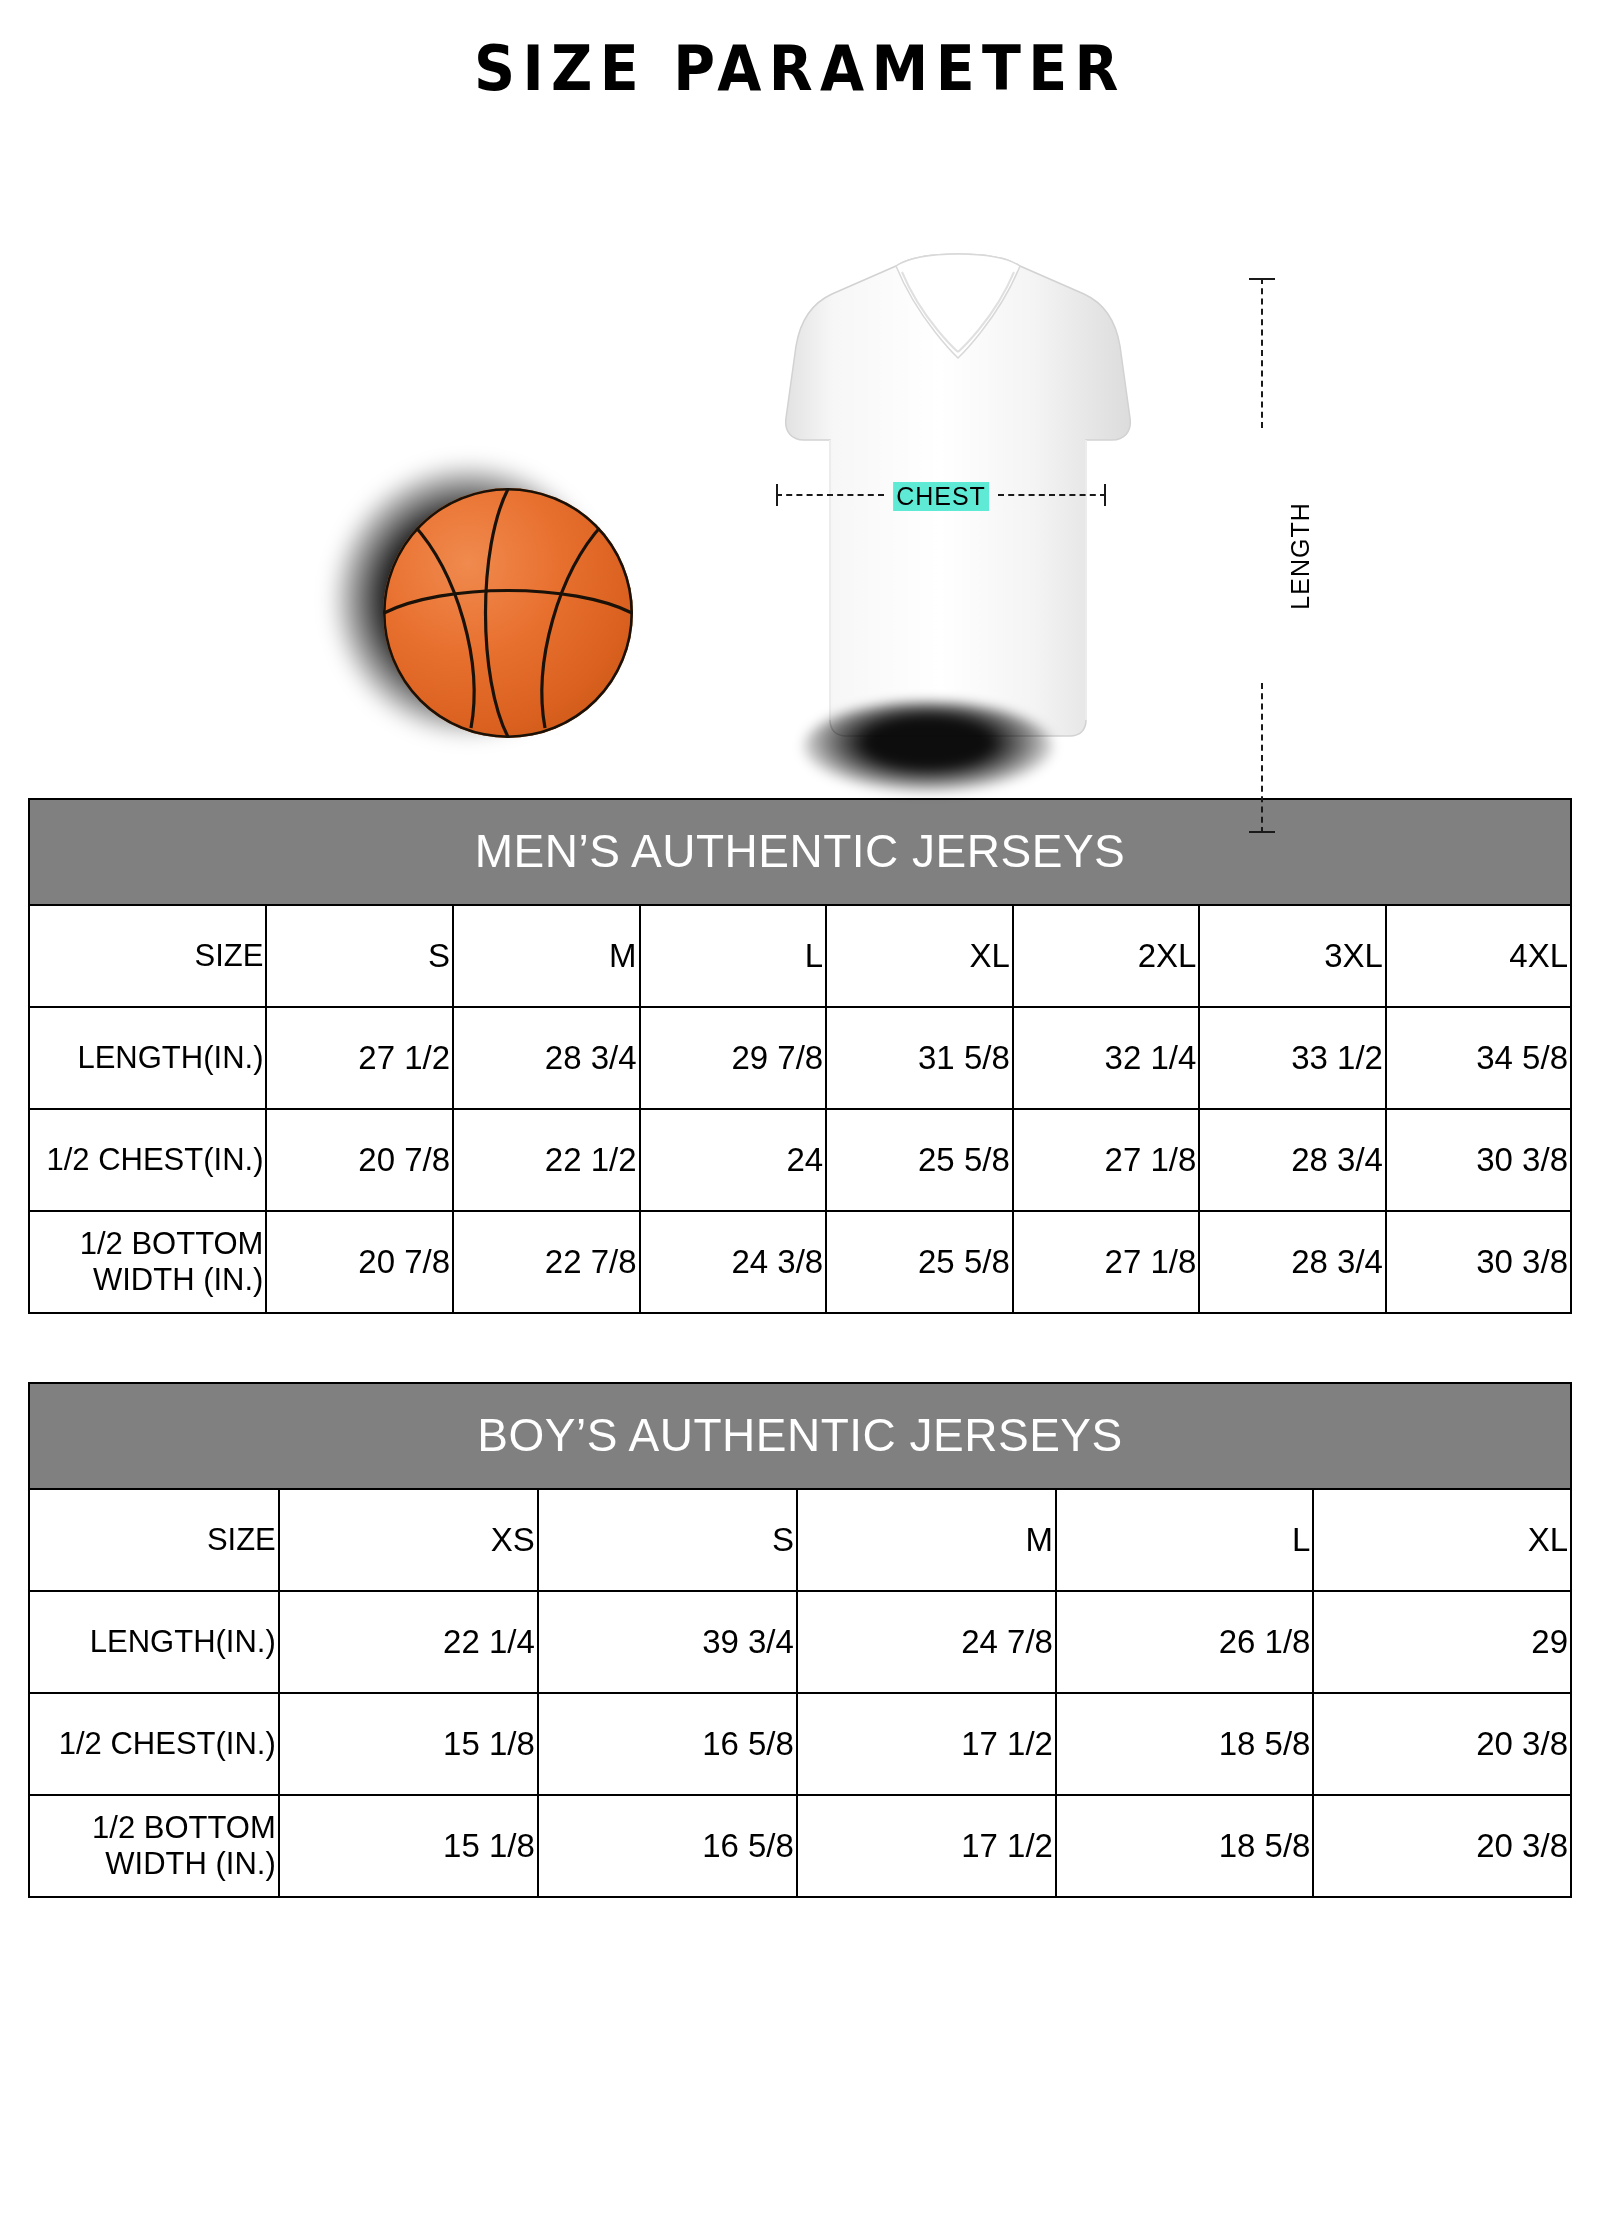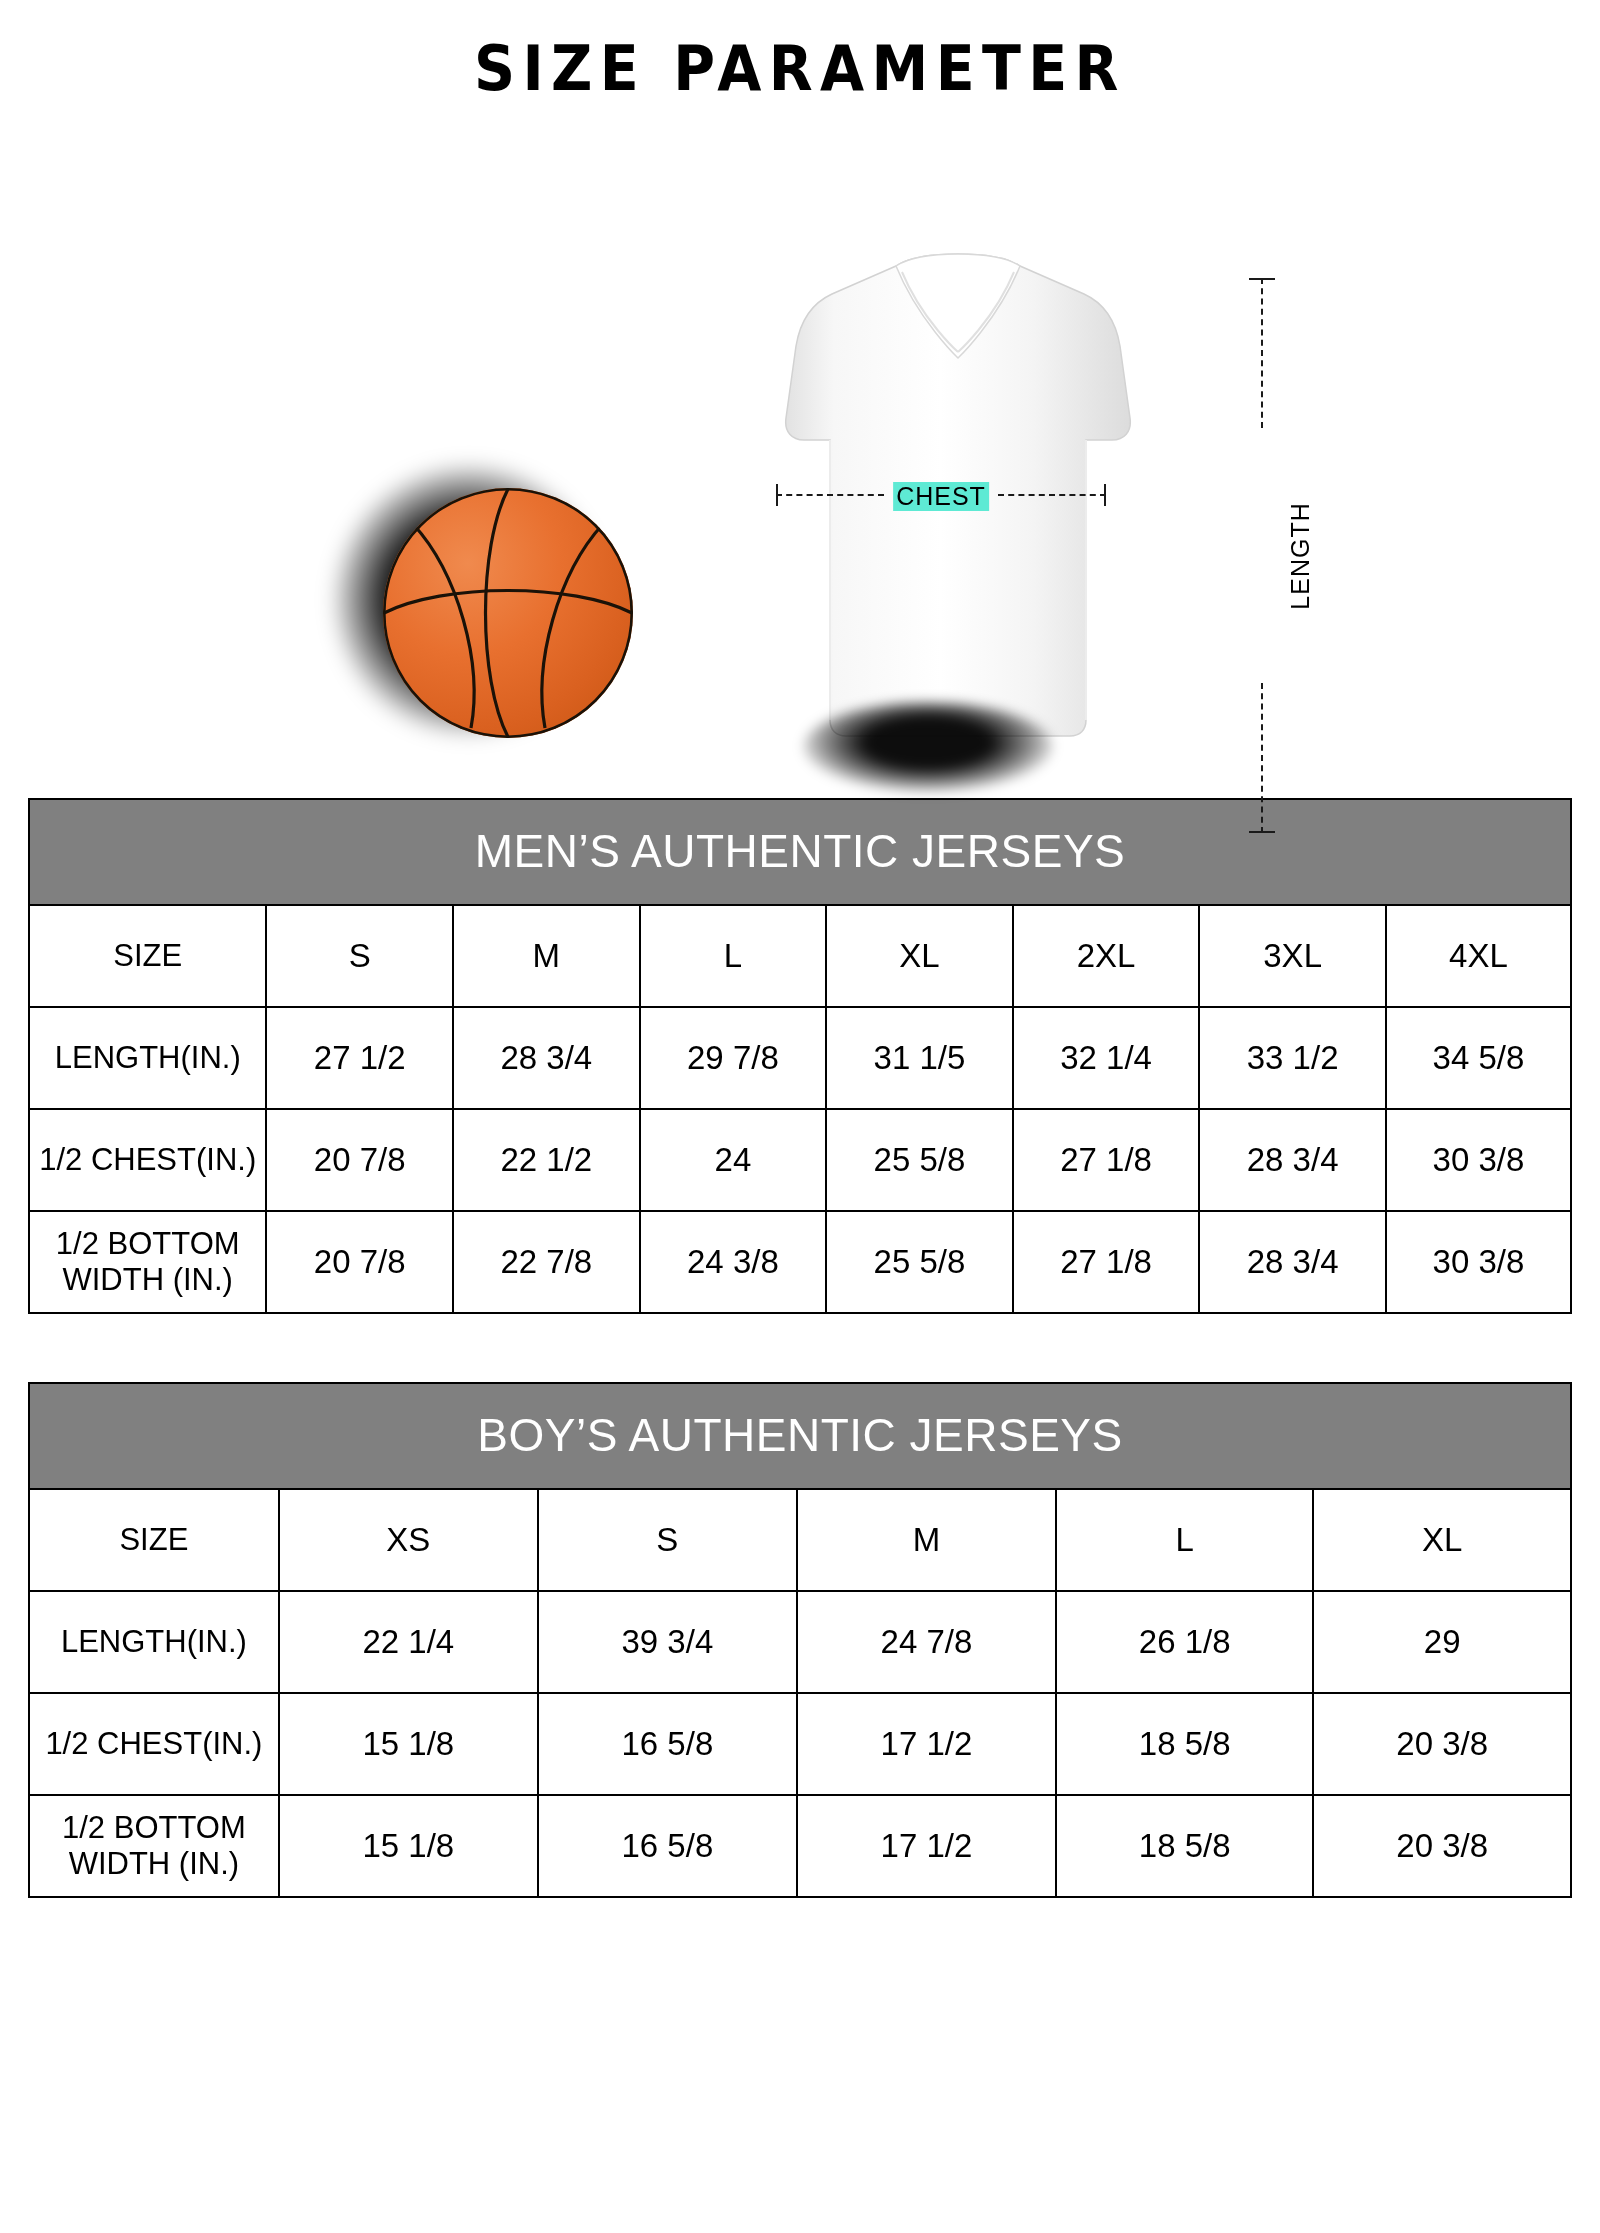--- a/index.html
+++ b/index.html
@@ -178,21 +178,21 @@
     border-bottom: none;
     box-sizing: border-box;
   }
   table {
     border-collapse: collapse;
     width: 100%;
     table-layout: fixed;
   }
   table td {
     border: 2px solid #000;
-    text-align: center;
+    text-align: right;
     font-size: 33px;
     height: 92px;
     padding: 4px 2px;
     font-family: "Liberation Sans", sans-serif;
     white-space: pre-line;
     line-height: 1.15;
   }
   .men-table td:first-child { font-size: 31px; }
   .boy-table td:first-child { font-size: 31px; }
   .gap { height: 50px; }
@@ -299,21 +299,21 @@
           <td>XL</td>
           <td>2XL</td>
           <td>3XL</td>
           <td>4XL</td>
         </tr>
         <tr>
           <td>LENGTH(IN.)</td>
           <td>27  1/2</td>
           <td>28  3/4</td>
           <td>29  7/8</td>
-          <td>31  1/5</td>
+          <td>31  5/8</td>
           <td>32  1/4</td>
           <td>33  1/2</td>
           <td>34  5/8</td>
         </tr>
         <tr>
           <td>1/2 CHEST(IN.)</td>
           <td>20  7/8</td>
           <td>22  1/2</td>
           <td>24</td>
           <td>25  5/8</td>

